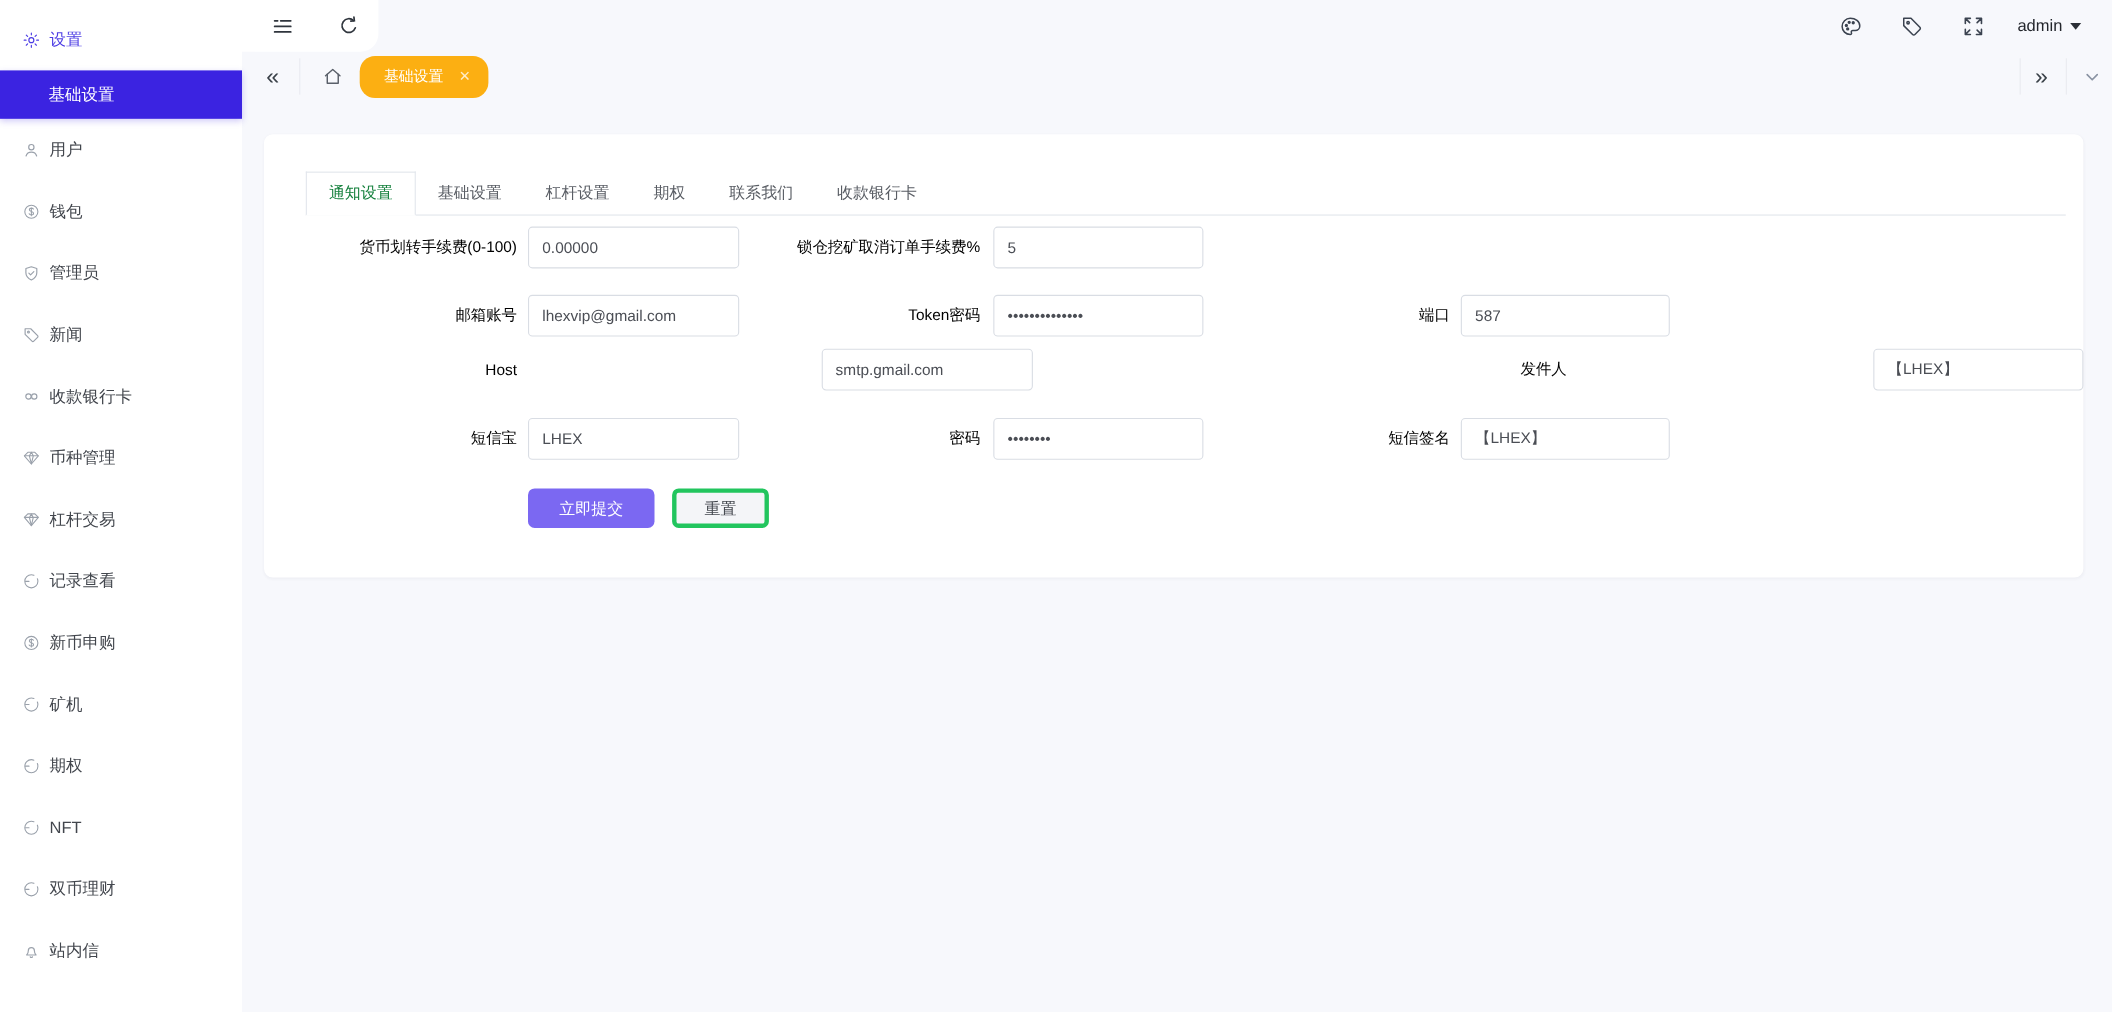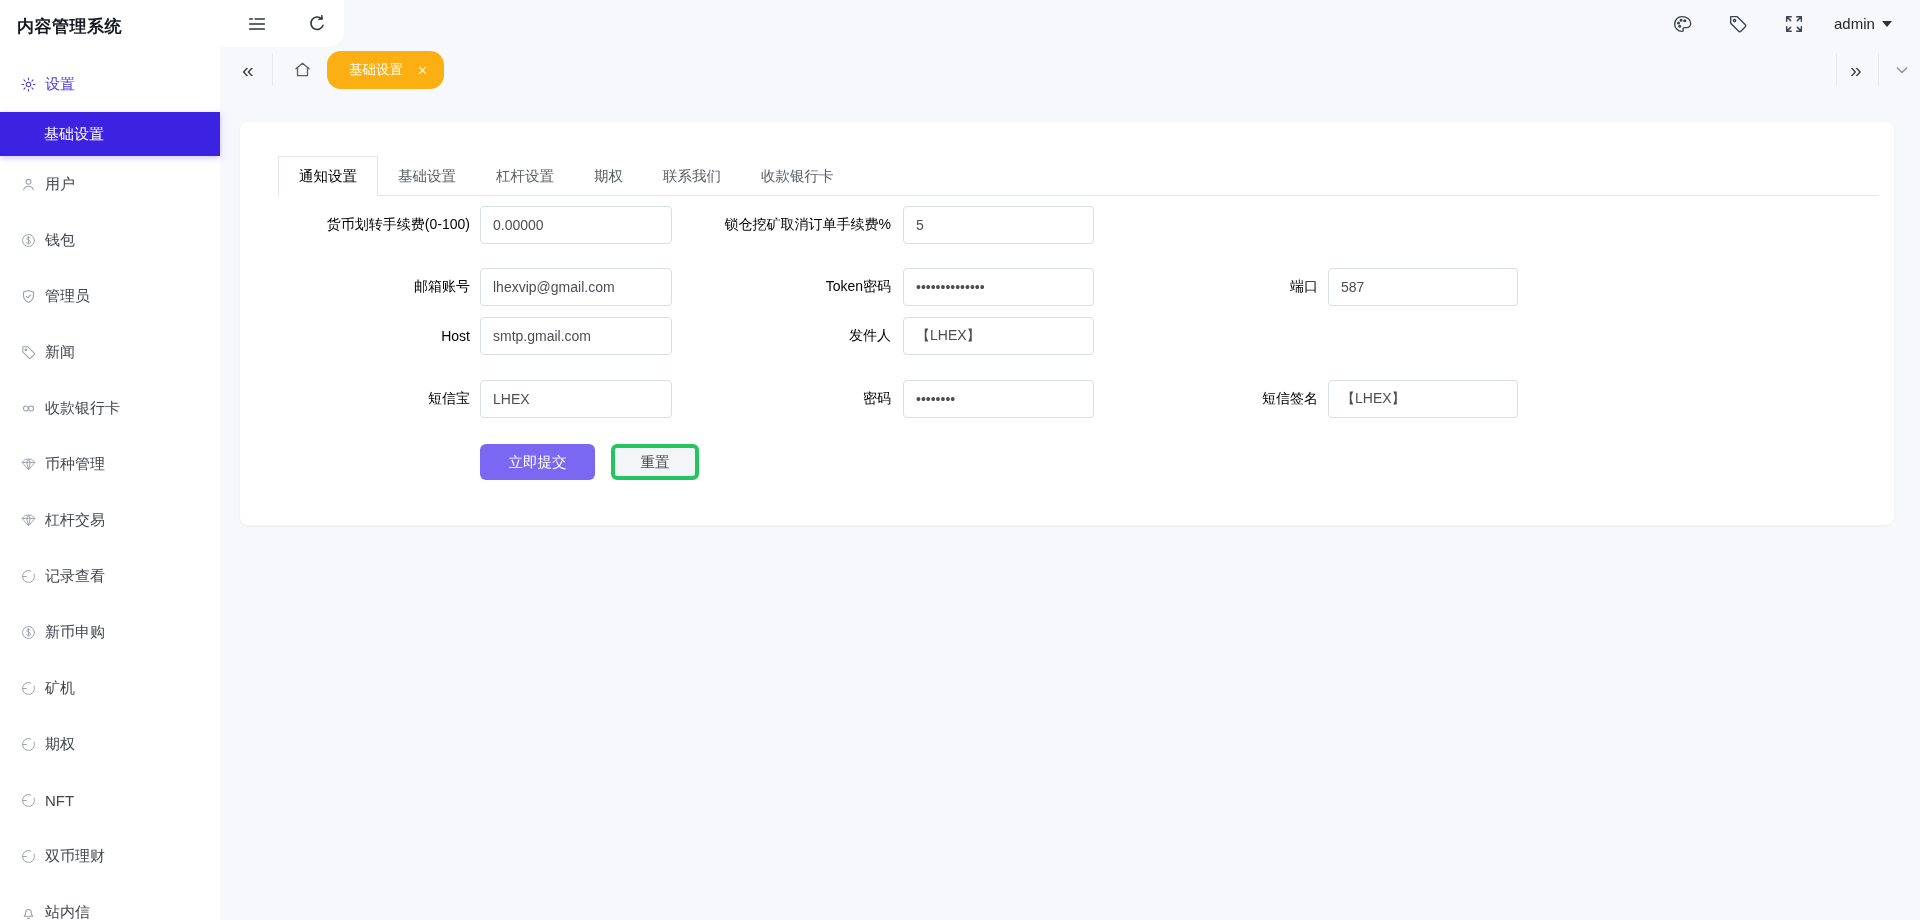--- a/index.html
+++ b/index.html
@@ -55,46 +55,45 @@
     color:#fff; font-size:13.5px; cursor:pointer; }
   .chip .x { font-size:13px; color:rgba(255,255,255,.78); cursor:pointer; }
 
   
   .card { position:absolute; left:20px; top:122px; width:1654px; height:403px; background:#fff;
     border-radius:8px; box-shadow:0 1px 3px rgba(30,40,80,.05); }
   .tabs { position:absolute; left:38px; top:34px; right:16px; height:40px;
     border-bottom:1px solid #e2e6ec; display:flex; }
   .tab { padding:0 20px; line-height:40px; font-size:14.5px; color:#595d64; cursor:pointer; }
   .tab.active { background:#fff; border:1px solid #e2e6ec; border-bottom:1px solid #fff;
-    color:#000000; margin-bottom:-1px; line-height:38px; }
+    color:#15803d; margin-bottom:-1px; line-height:38px; }
 
   .form { position:absolute; left:0; top:84px; width:100%; }
   .frow { display:flex; align-items:center; height:38px; padding-left:12px; }
-  .gap-a { margin-top:24px; } .gap-b { margin-top:11px; } .gap-c { margin-top:25px; }
+  .gap-a { margin-top:24px; } .gap-b { margin-top:11px;justify-content:space-between; } .gap-c { margin-top:25px; }
   .flabel { font-size:14px; color:#000000; text-align:right; white-space:nowrap; }
   .fl1 { width:228px; padding-right:10px; }
   .fl2 { width:231px; padding-right:12px; }
   .fl3 { width:234px; padding-right:10px; }
   .finput { height:38px; border:1px solid #d9dde4; border-radius:4px; padding:0 12px;
     font-size:14px; color:#4b4e55; background:#fff; outline:none; }
   .w1 { width:192px; } .w2 { width:191px; } .w3 { width:190px; }
 
   .btnrow { display:flex; align-items:center; margin-top:26px; padding-left:12px; }
   .btn-submit { margin-left:228px; width:115px; height:36px; border:none; border-radius:6px;
     background:#7b68f2; color:#fff; font-size:14.5px; cursor:pointer;
     font-family:"Liberation Sans","DejaVu Sans",sans-serif; }
   .btn-reset { margin-left:16px; width:88px; height:36px; border:4px solid #22c55e; border-radius:6px;
     background:#f4f5f8; color:#43474e; font-size:14.5px; cursor:pointer;
     font-family:"Liberation Sans","DejaVu Sans",sans-serif; }
 </style>
 </head>
 <body>
 
 <aside class="sidebar">
-  <div class="side-title">内容管理系统</div>
   <nav class="menu">
 
     <div class="m-item parent-active">
       <span class="mi">
         <svg viewBox="0 0 24 24" fill="none" stroke="currentColor" stroke-width="1.5" stroke-linecap="round">
             <circle cx="12" cy="12" r="3.2"></circle>
             <path d="M12 2.8v2.4M12 18.8v2.4M2.8 12h2.4M18.8 12h2.4M5.5 5.5l1.7 1.7M16.8 16.8l1.7 1.7M18.5 5.5l-1.7 1.7M7.2 16.8l-1.7 1.7"></path>
           </svg>
       </span>
       <span>设置</span>

